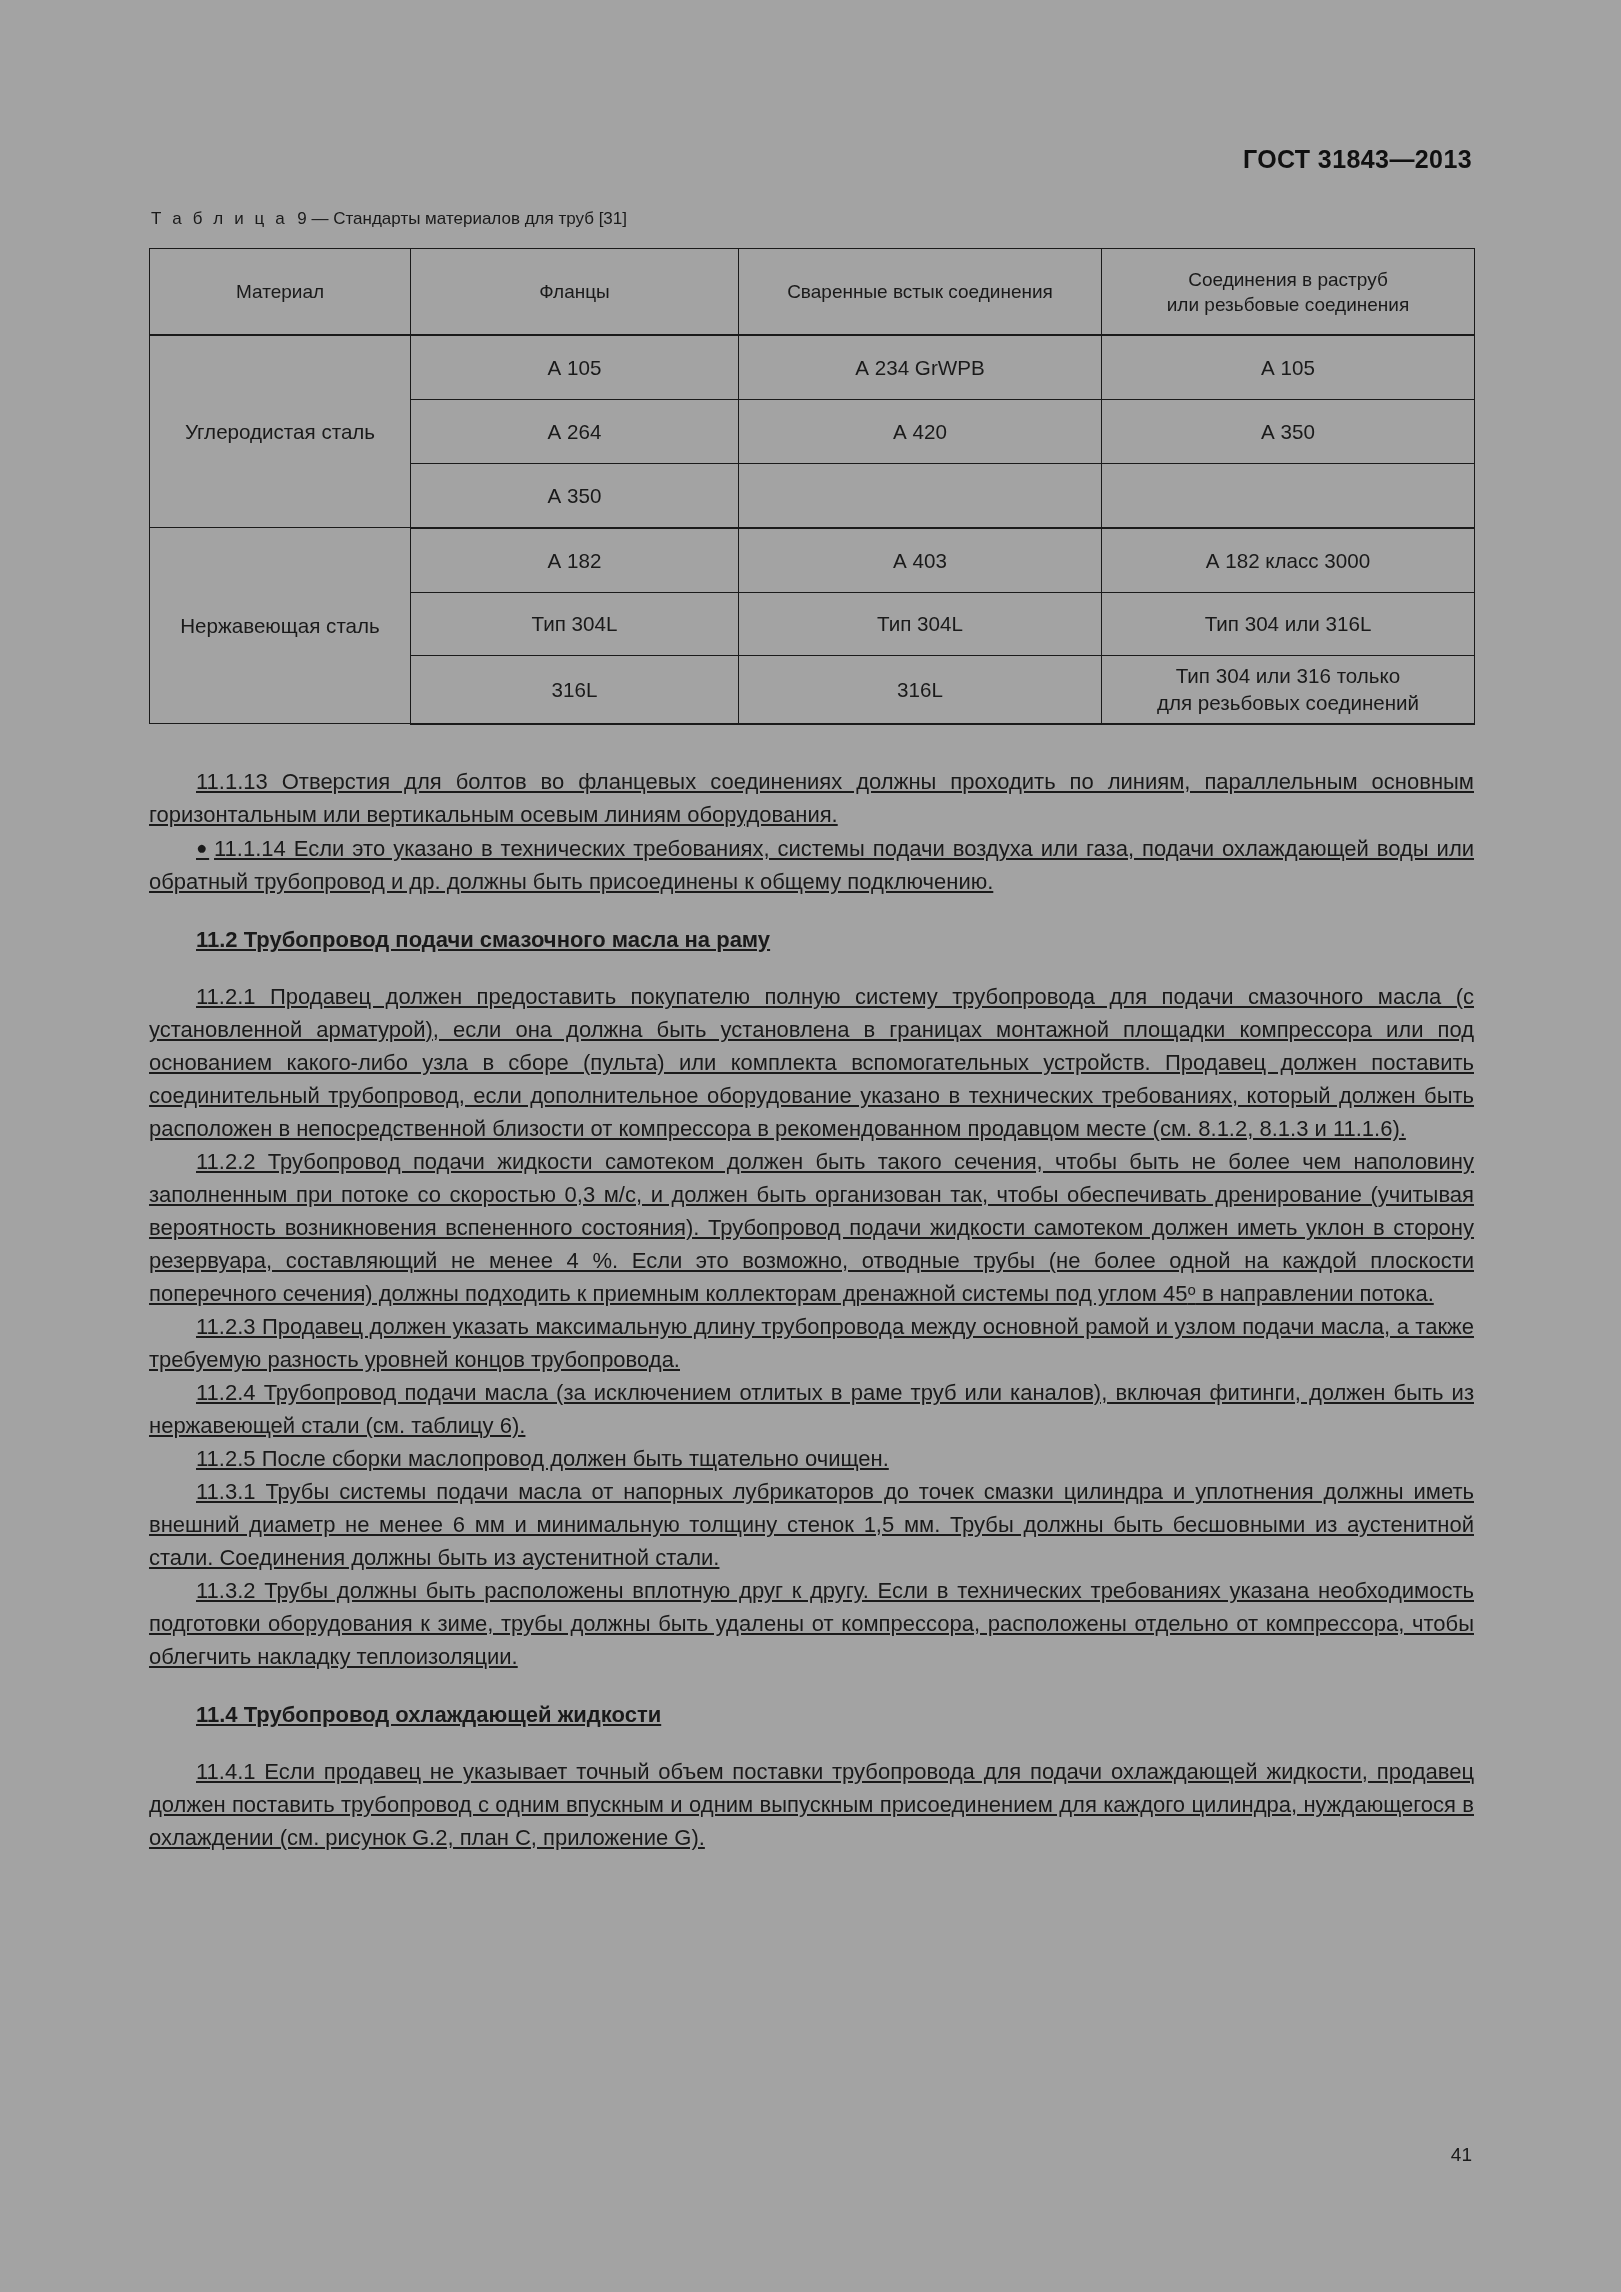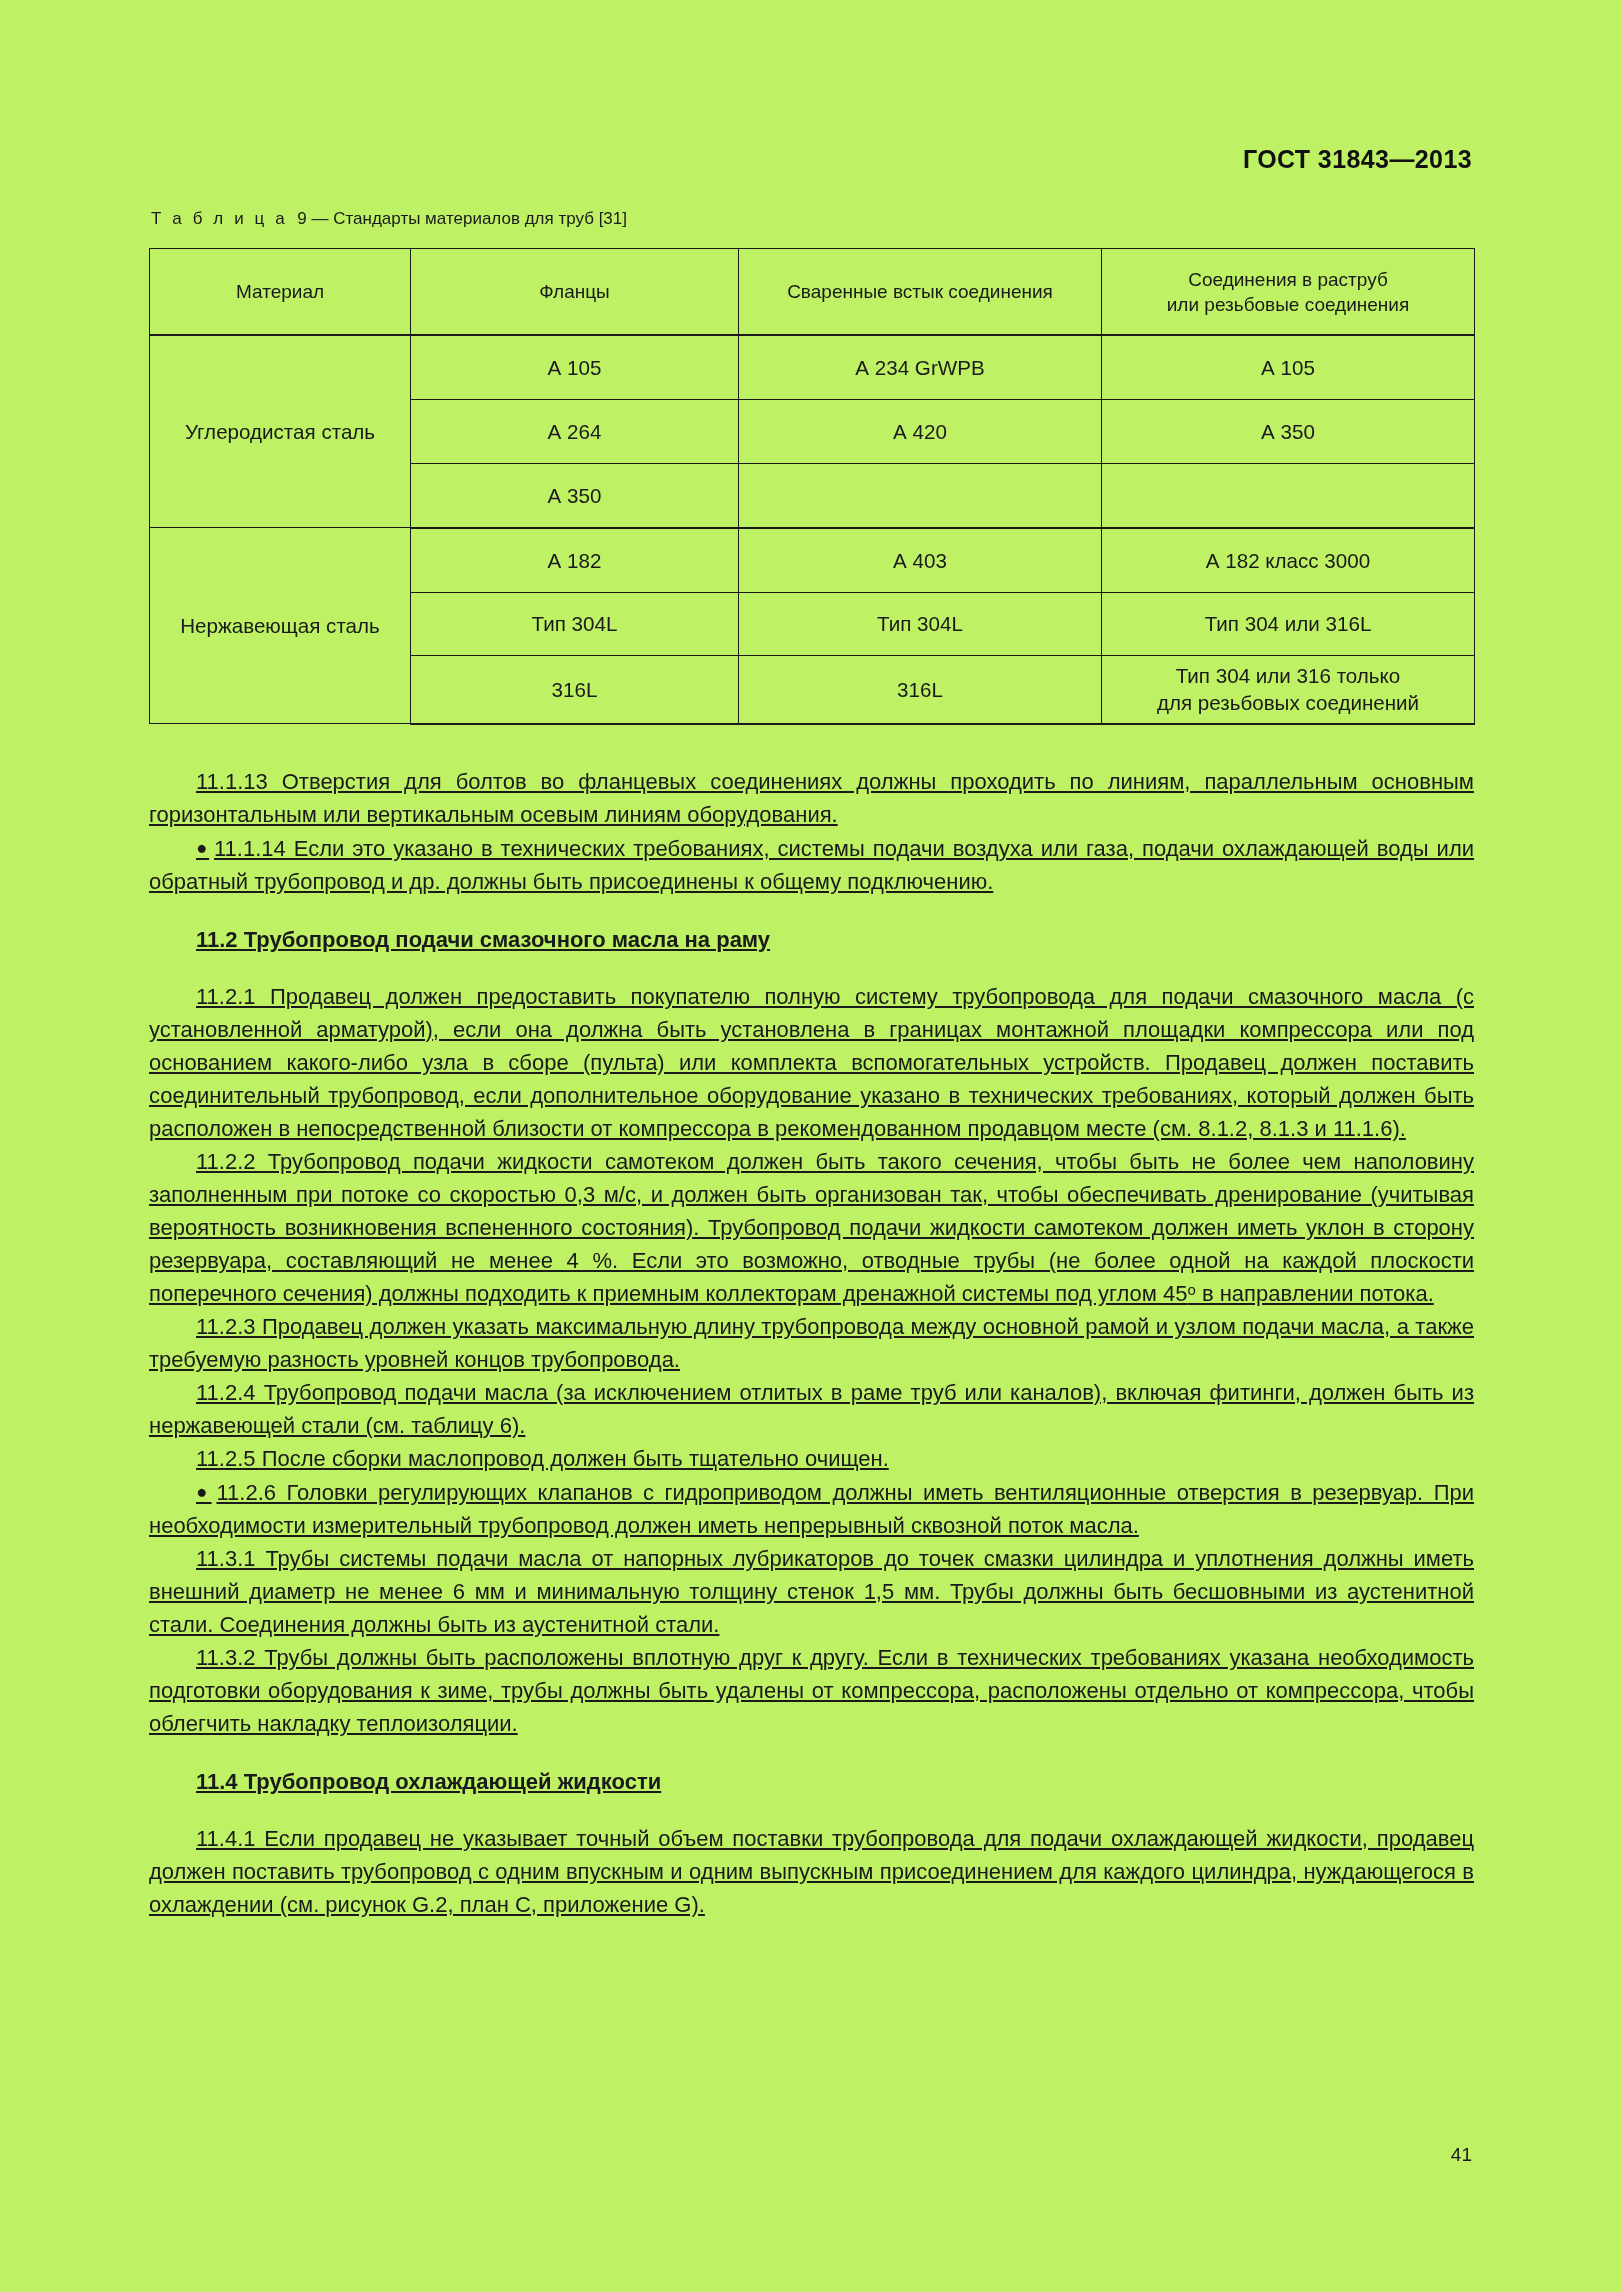--- a/index.html
+++ b/index.html
@@ -5,21 +5,21 @@
 <style>
   html, body {
     margin: 0;
     padding: 0;
     background: #ffffff;
   }
   .page {
     position: relative;
     width: 1621px;
     height: 2293px;
-    background: #bef264;
+    background: #a3a3a3;
     font-family: "Liberation Sans", sans-serif;
     color: #1a1a1a;
     box-sizing: border-box;
     overflow: hidden;
   }
 
   
   .doc-header {
     position: absolute;
     top: 145px;
@@ -222,21 +222,20 @@
       <p class="para">11.2.1 Продавец должен предоставить покупателю полную систему трубопровода для подачи смазочного масла (с установленной арматурой), если она должна быть установлена в границах монтажной площадки компрессора или под основанием какого-либо узла в сборе (пульта) или комплекта вспомогательных устройств. Продавец должен поставить соединительный трубопровод, если дополнительное оборудование указано в технических требованиях, который должен быть расположен в непосредственной близости от компрессора в рекомендованном продавцом месте (см. 8.1.2, 8.1.3 и 11.1.6).</p>
 
       <p class="para"><span>11.2.2 Трубопровод подачи жидкости самотеком должен быть такого сечения, чтобы быть не более чем наполовину заполненным при потоке со скоростью 0,3 м/с, и должен быть организован так, чтобы обеспечивать дренирование (учитывая вероятность возникновения вспененного состояния). Трубопровод подачи жидкости самотеком должен иметь уклон в сторону резервуара, составляющий не менее 4 %. Если это возможно, отводные трубы (не более одной на каждой плоскости поперечного сечения) должны подходить к приемным коллекторам дренажной системы под углом 45</span><sup class="deg">o</sup><span> в направлении потока.</span></p>
 
       <p class="para">11.2.3 Продавец должен указать максимальную длину трубопровода между основной рамой и узлом подачи масла, а также требуемую разность уровней концов трубопровода.</p>
 
       <p class="para">11.2.4 Трубопровод подачи масла (за исключением отлитых в раме труб или каналов), включая фитинги, должен быть из нержавеющей стали (см. таблицу 6).</p>
 
       <p class="para">11.2.5 После сборки маслопровод должен быть тщательно очищен.</p>
 
-      <p class="para"><span class="bullet">●</span><span>11.2.6 Головки регулирующих клапанов с гидроприводом должны иметь вентиляционные отверстия в резервуар. При необходимости измерительный трубопровод должен иметь непрерывный сквозной поток масла.</span></p>
 
 
       <p class="para">11.3.1 Трубы системы подачи масла от напорных лубрикаторов до точек смазки цилиндра и уплотнения должны иметь внешний диаметр не менее 6 мм и минимальную толщину стенок 1,5 мм. Трубы должны быть бесшовными из аустенитной стали. Соединения должны быть из аустенитной стали.</p>
 
       <p class="para">11.3.2 Трубы должны быть расположены вплотную друг к другу. Если в технических требованиях указана необходимость подготовки оборудования к зиме, трубы должны быть удалены от компрессора, расположены отдельно от компрессора, чтобы облегчить накладку теплоизоляции.</p>
 
       <h3 class="sub-head">11.4 Трубопровод охлаждающей жидкости</h3>
 
       <p class="para">11.4.1 Если продавец не указывает точный объем поставки трубопровода для подачи охлаждающей жидкости, продавец должен поставить трубопровод с одним впускным и одним выпускным присоединением для каждого цилиндра, нуждающегося в охлаждении (см. рисунок G.2, план C, приложение G).</p>
 

